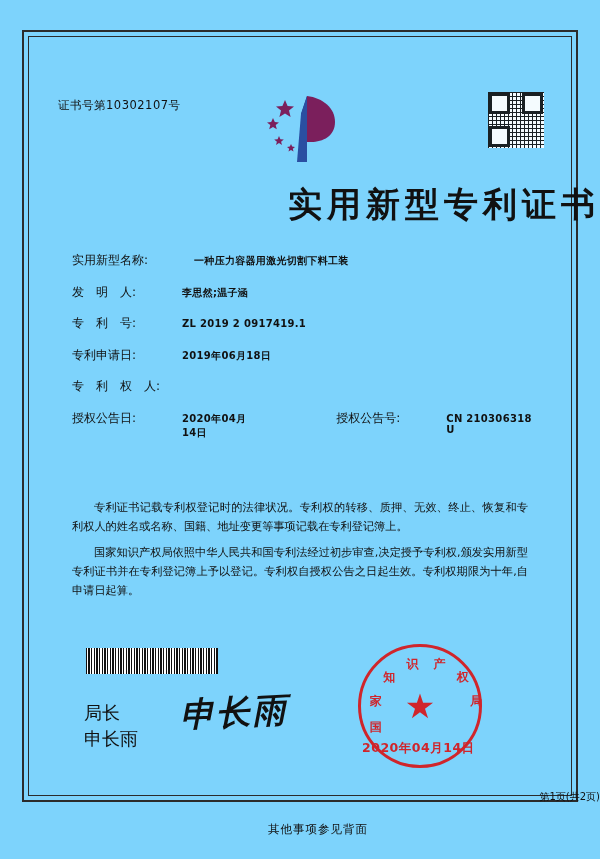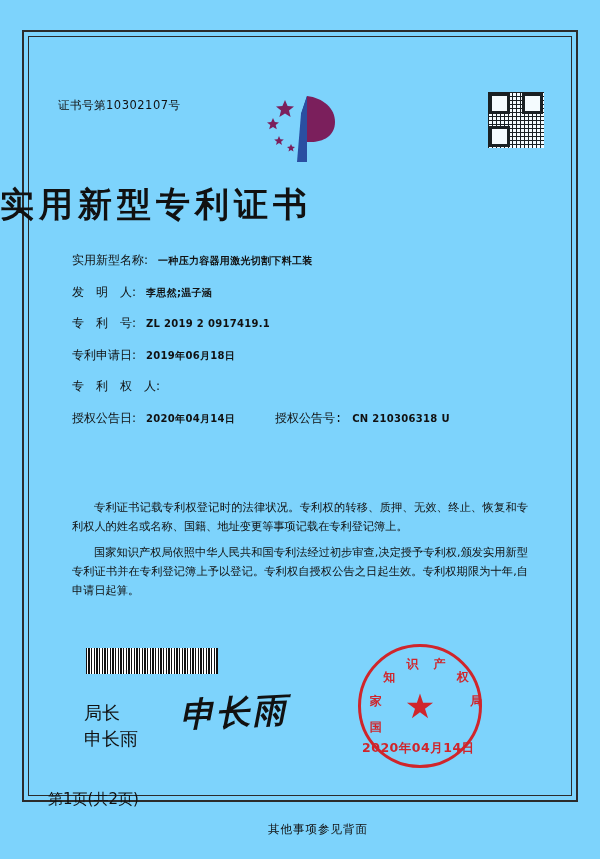--- a/index.html
+++ b/index.html
@@ -77,56 +77,56 @@
     position: absolute;
     left: 50%;
     transform: translateX(-50%);
     top: 92px;
     width: 86px; height: 74px;
   }
   .title {
     position: absolute;
     left: 0; right: 0;
     top: 182px;
-    text-align: left;
+    text-align: right;
     font-family: "DejaVu Serif", "Liberation Serif", serif;
     font-size: 34px;
     font-weight: bold;
     letter-spacing: 5px;
     color: #111;
   }
   .fields {
     position: absolute;
     left: 72px;
     top: 252px;
     width: 460px;
   }
   .field-row {
     display: flex;
     align-items: baseline;
     margin-bottom: 14.5px;
     font-size: 12px;
+    gap: 36px;
   }
   .field-label {
     flex: 0 0 auto;
     color: #111;
     white-space: nowrap;
     font-size: 12px;
   }
   .field-value {
     margin-left: 10px;
     font-weight: bold;
     color: #111;
     font-size: 10px;
     letter-spacing: 0.3px;
   }
   .field-row.dual .second-label {
     margin-left: 40px;
     white-space: nowrap;
-    font-family: Liberation Mono, monospace;
   }
   .paragraphs {
     position: absolute;
     left: 72px;
     top: 498px;
     width: 456px;
     font-size: 11.2px;
     line-height: 1.72;
     color: #111;
     text-align: justify;
@@ -206,22 +206,22 @@
     left: 362px; top: 740px;
     font-size: 12.5px;
     color: #d0252b;
     font-weight: bold;
     letter-spacing: 0.5px;
   }
   .page-num {
     position: absolute;
     left: 0; right: 0;
     top: 790px;
-    text-align: left;
-    font-size: 15px;
+    text-align: right;
+    font-size: 10px;
     color: #111;
     padding-left: 48px;
   }
   .footer-note {
     position: absolute;
     left: 0; right: 0;
     top: 822px;
     text-align: center;
     font-size: 11.5px;
     color: #111;

